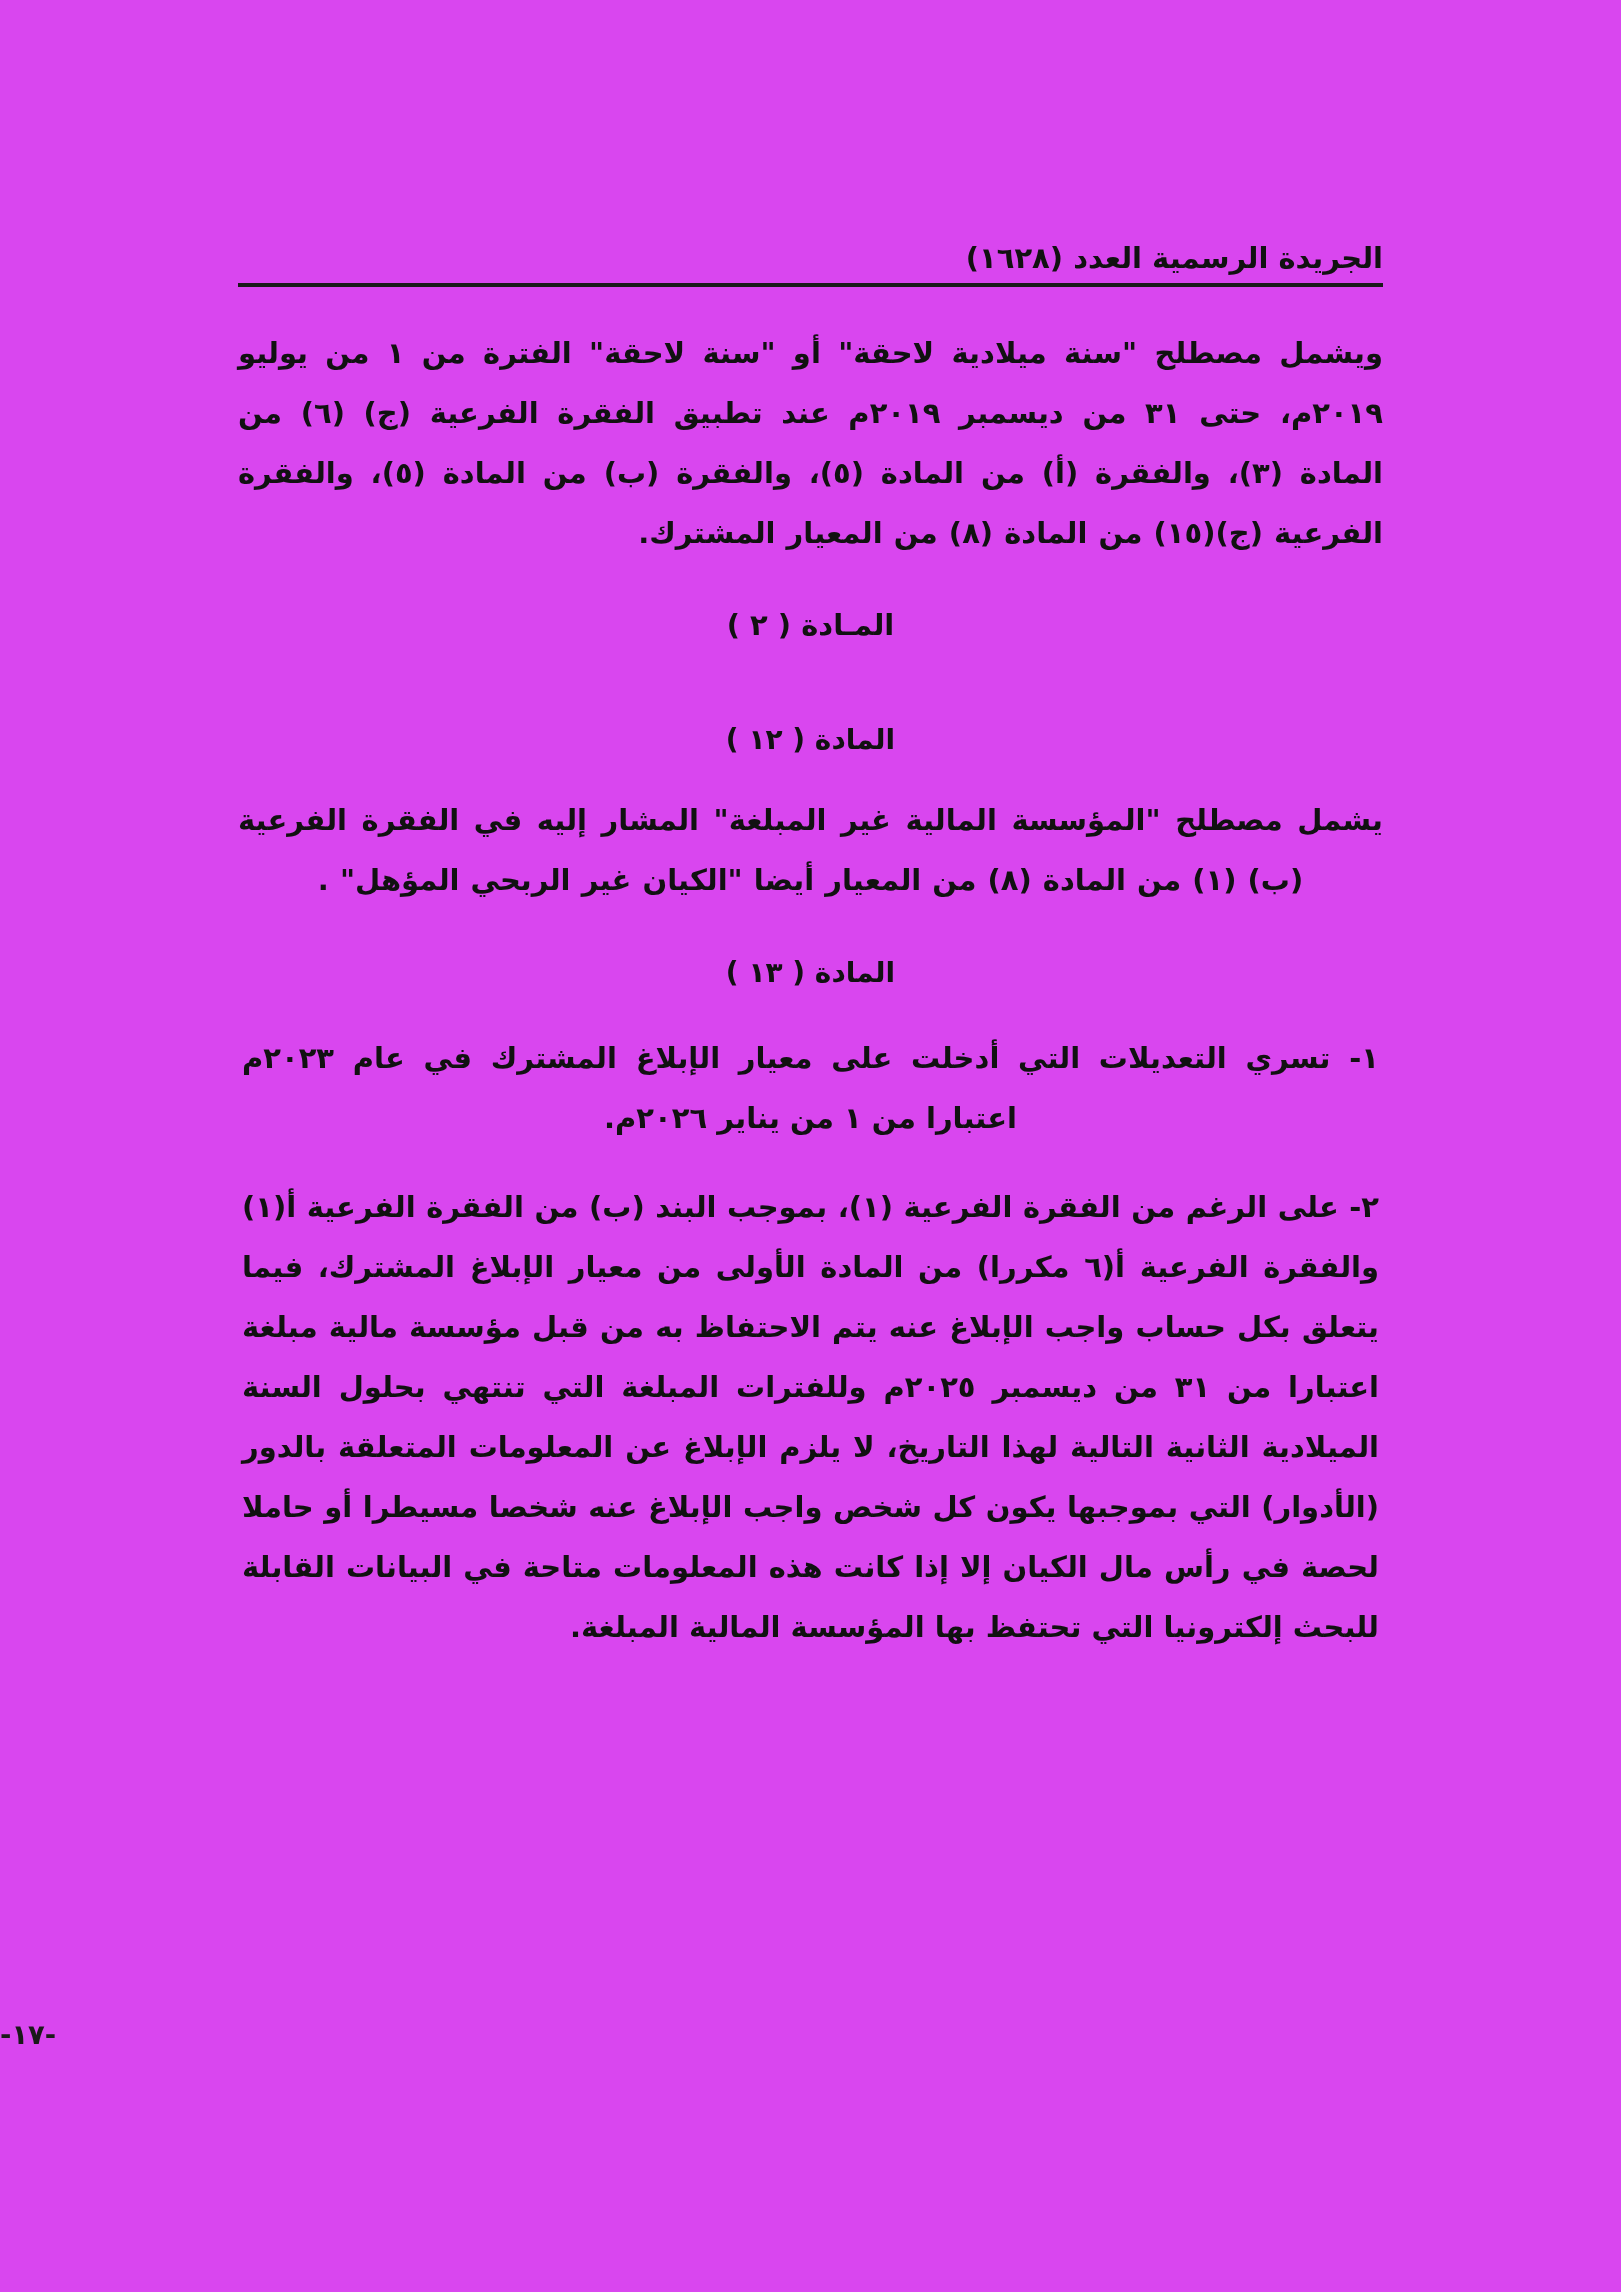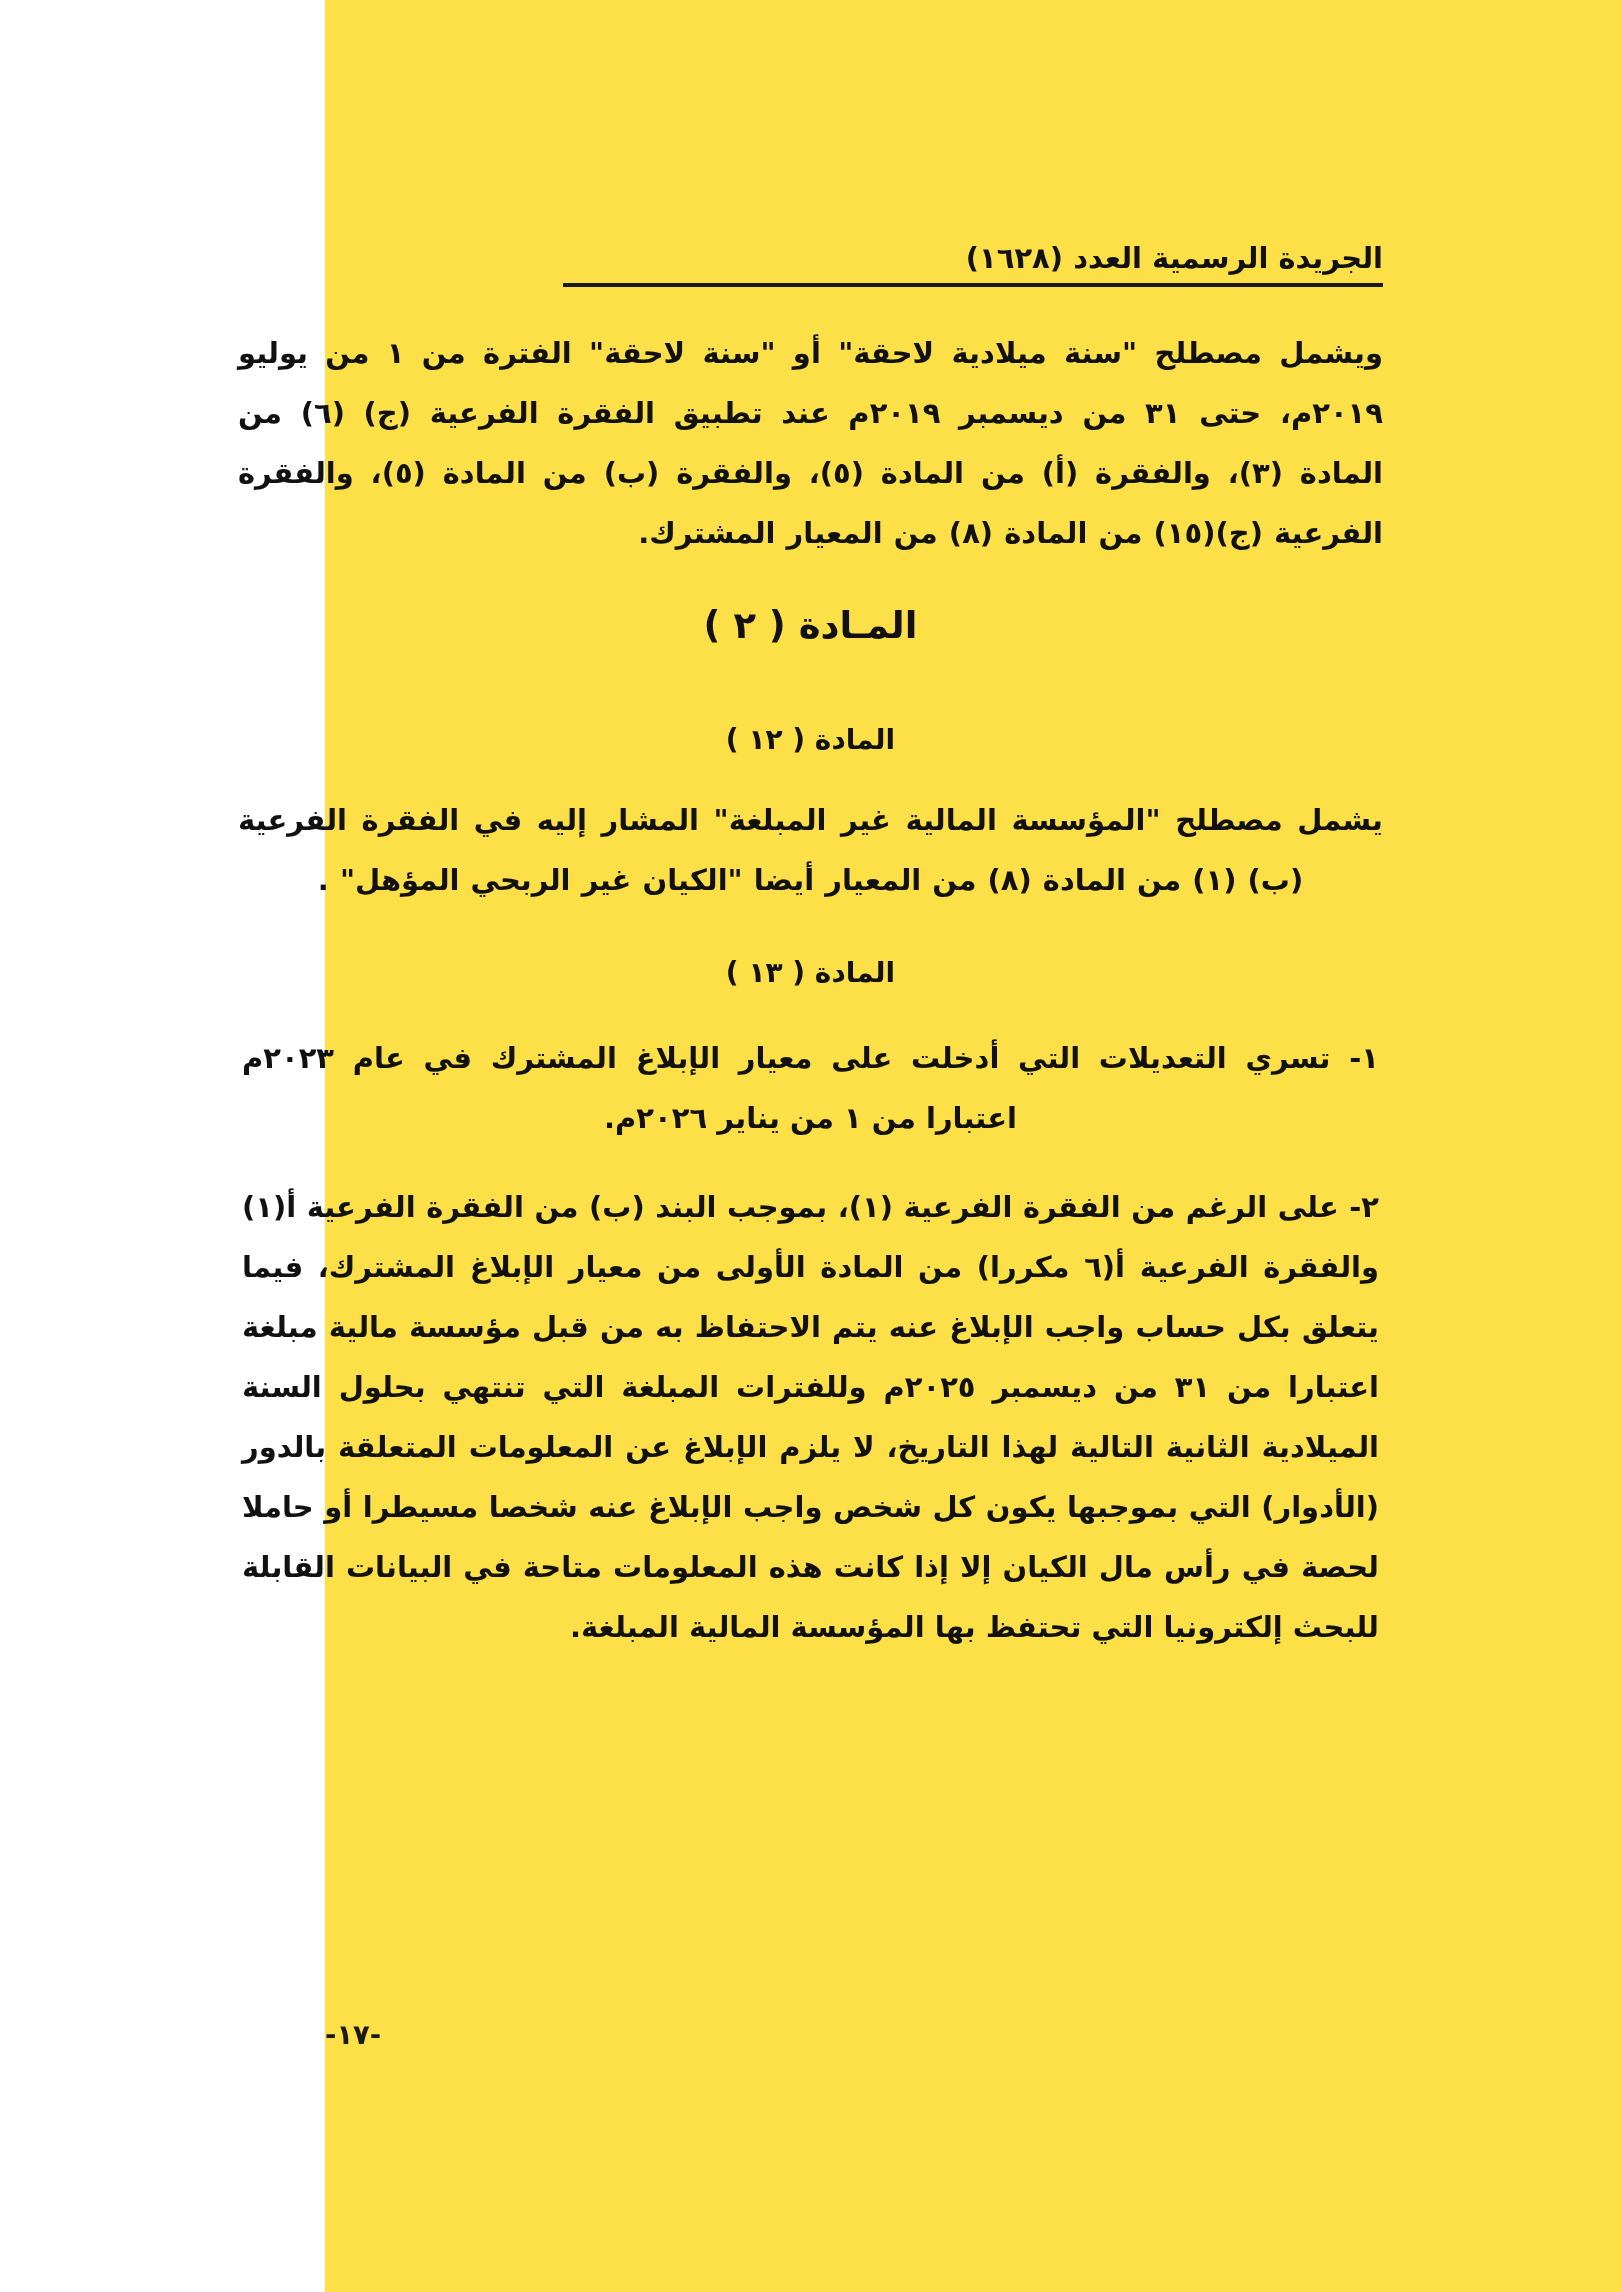--- a/index.html
+++ b/index.html
@@ -11,24 +11,24 @@
   body {
     width: 1621px;
     height: 2293px;
     font-family: "DejaVu Sans", "Liberation Sans", sans-serif;
     color: #111111;
     overflow: hidden;
   }
 
   .page {
     position: relative;
-    width: 1296px;
+    width: 1621px;
     height: 2293px;
     box-sizing: border-box;
-    background: #fde047;
+    background: #d946ef;
   }
 
   
   .masthead {
     position: absolute;
     top: 243px;
     right: 238px;
     left: 238px;
   }
   .masthead-title {
@@ -69,21 +69,21 @@
     word-spacing: 1px;
   }
   .para.last-center {
     text-align-last: center;
   }
 
   .gap-sm { height: 21.6px; }
   .gap-md { height: 33px; }
 
   .article-heading {
-    font-size: 37px;
+    font-size: 29px;
     font-weight: 700;
     text-align: center;
     line-height: 59px;
     color: #111111;
     letter-spacing: 0.5px;
   }
   .article-heading.sub {
     font-size: 28px;
     letter-spacing: 0;
   }

